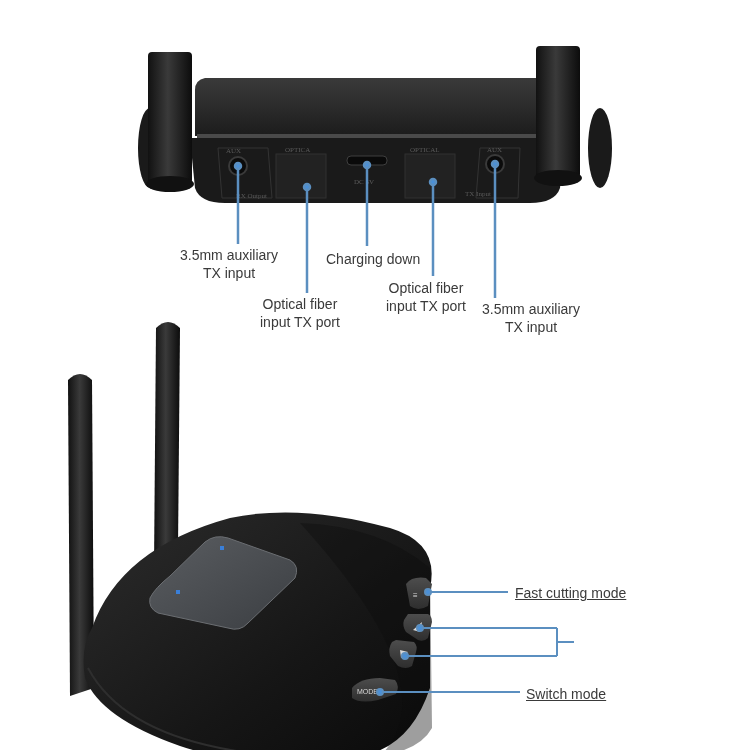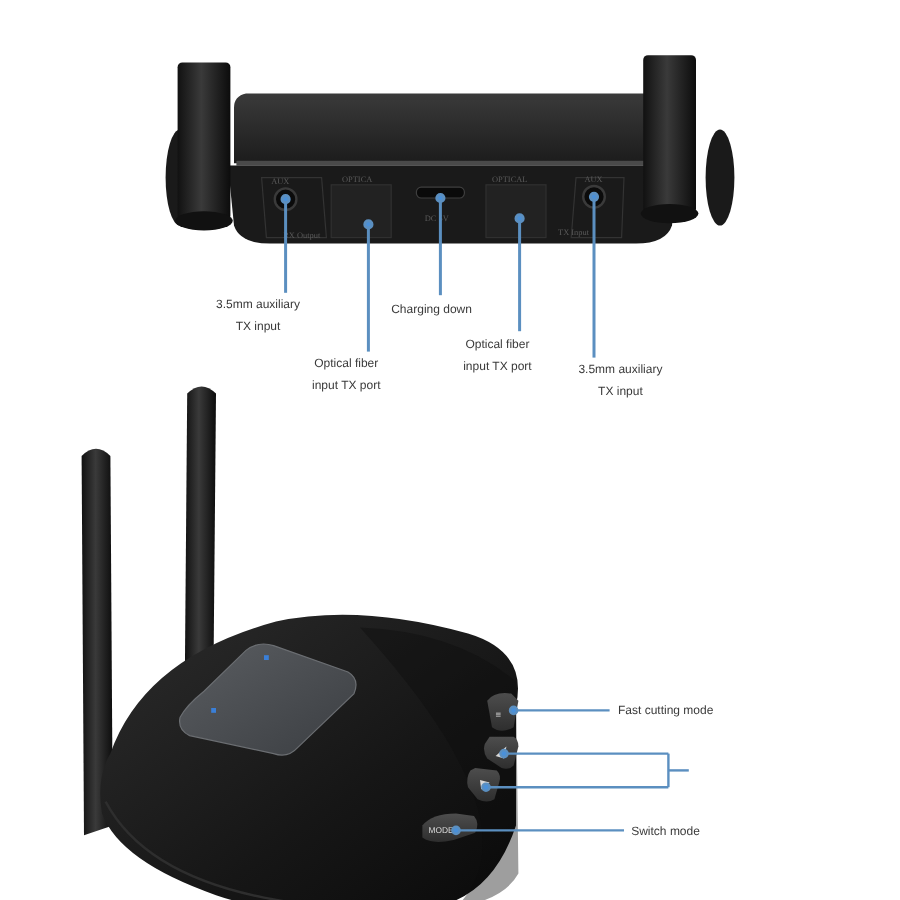--- a/index.html
+++ b/index.html
@@ -1,19 +1,19 @@
 <!DOCTYPE html>
 <html><head>
 <meta charset="utf-8">
 <style>
   html, body { margin: 0; padding: 0; background: #ffffff; }
   body { width: 750px; height: 750px; position: relative; overflow: hidden; font-family: "Liberation Sans", sans-serif; }
   .stage { position: absolute; left: 0; top: 0; width: 750px; height: 750px; margin-top: 28px; }
-  .label { position: absolute; color: #3a3a3a; font-size: 10px; line-height: 18px; text-align: center; white-space: nowrap; }
-  .label.left { text-align: left; }
+  .label { position: absolute; color: #3a3a3a; font-size: 14px; line-height: 18px; text-align: center; white-space: nowrap; }
+  .label.left { text-align: left; text-decoration: underline; }
   .port-text { font-family: "Liberation Serif", serif; fill: #5a5a5a; font-size: 7px; }
   .btn-glyph { fill: #d8d8d8; }
 </style>
 </head>
 <body>
 
 <div class="stage">
 
   <svg width="750" height="750" style="position:absolute;left:0;top:0">
     <defs>

